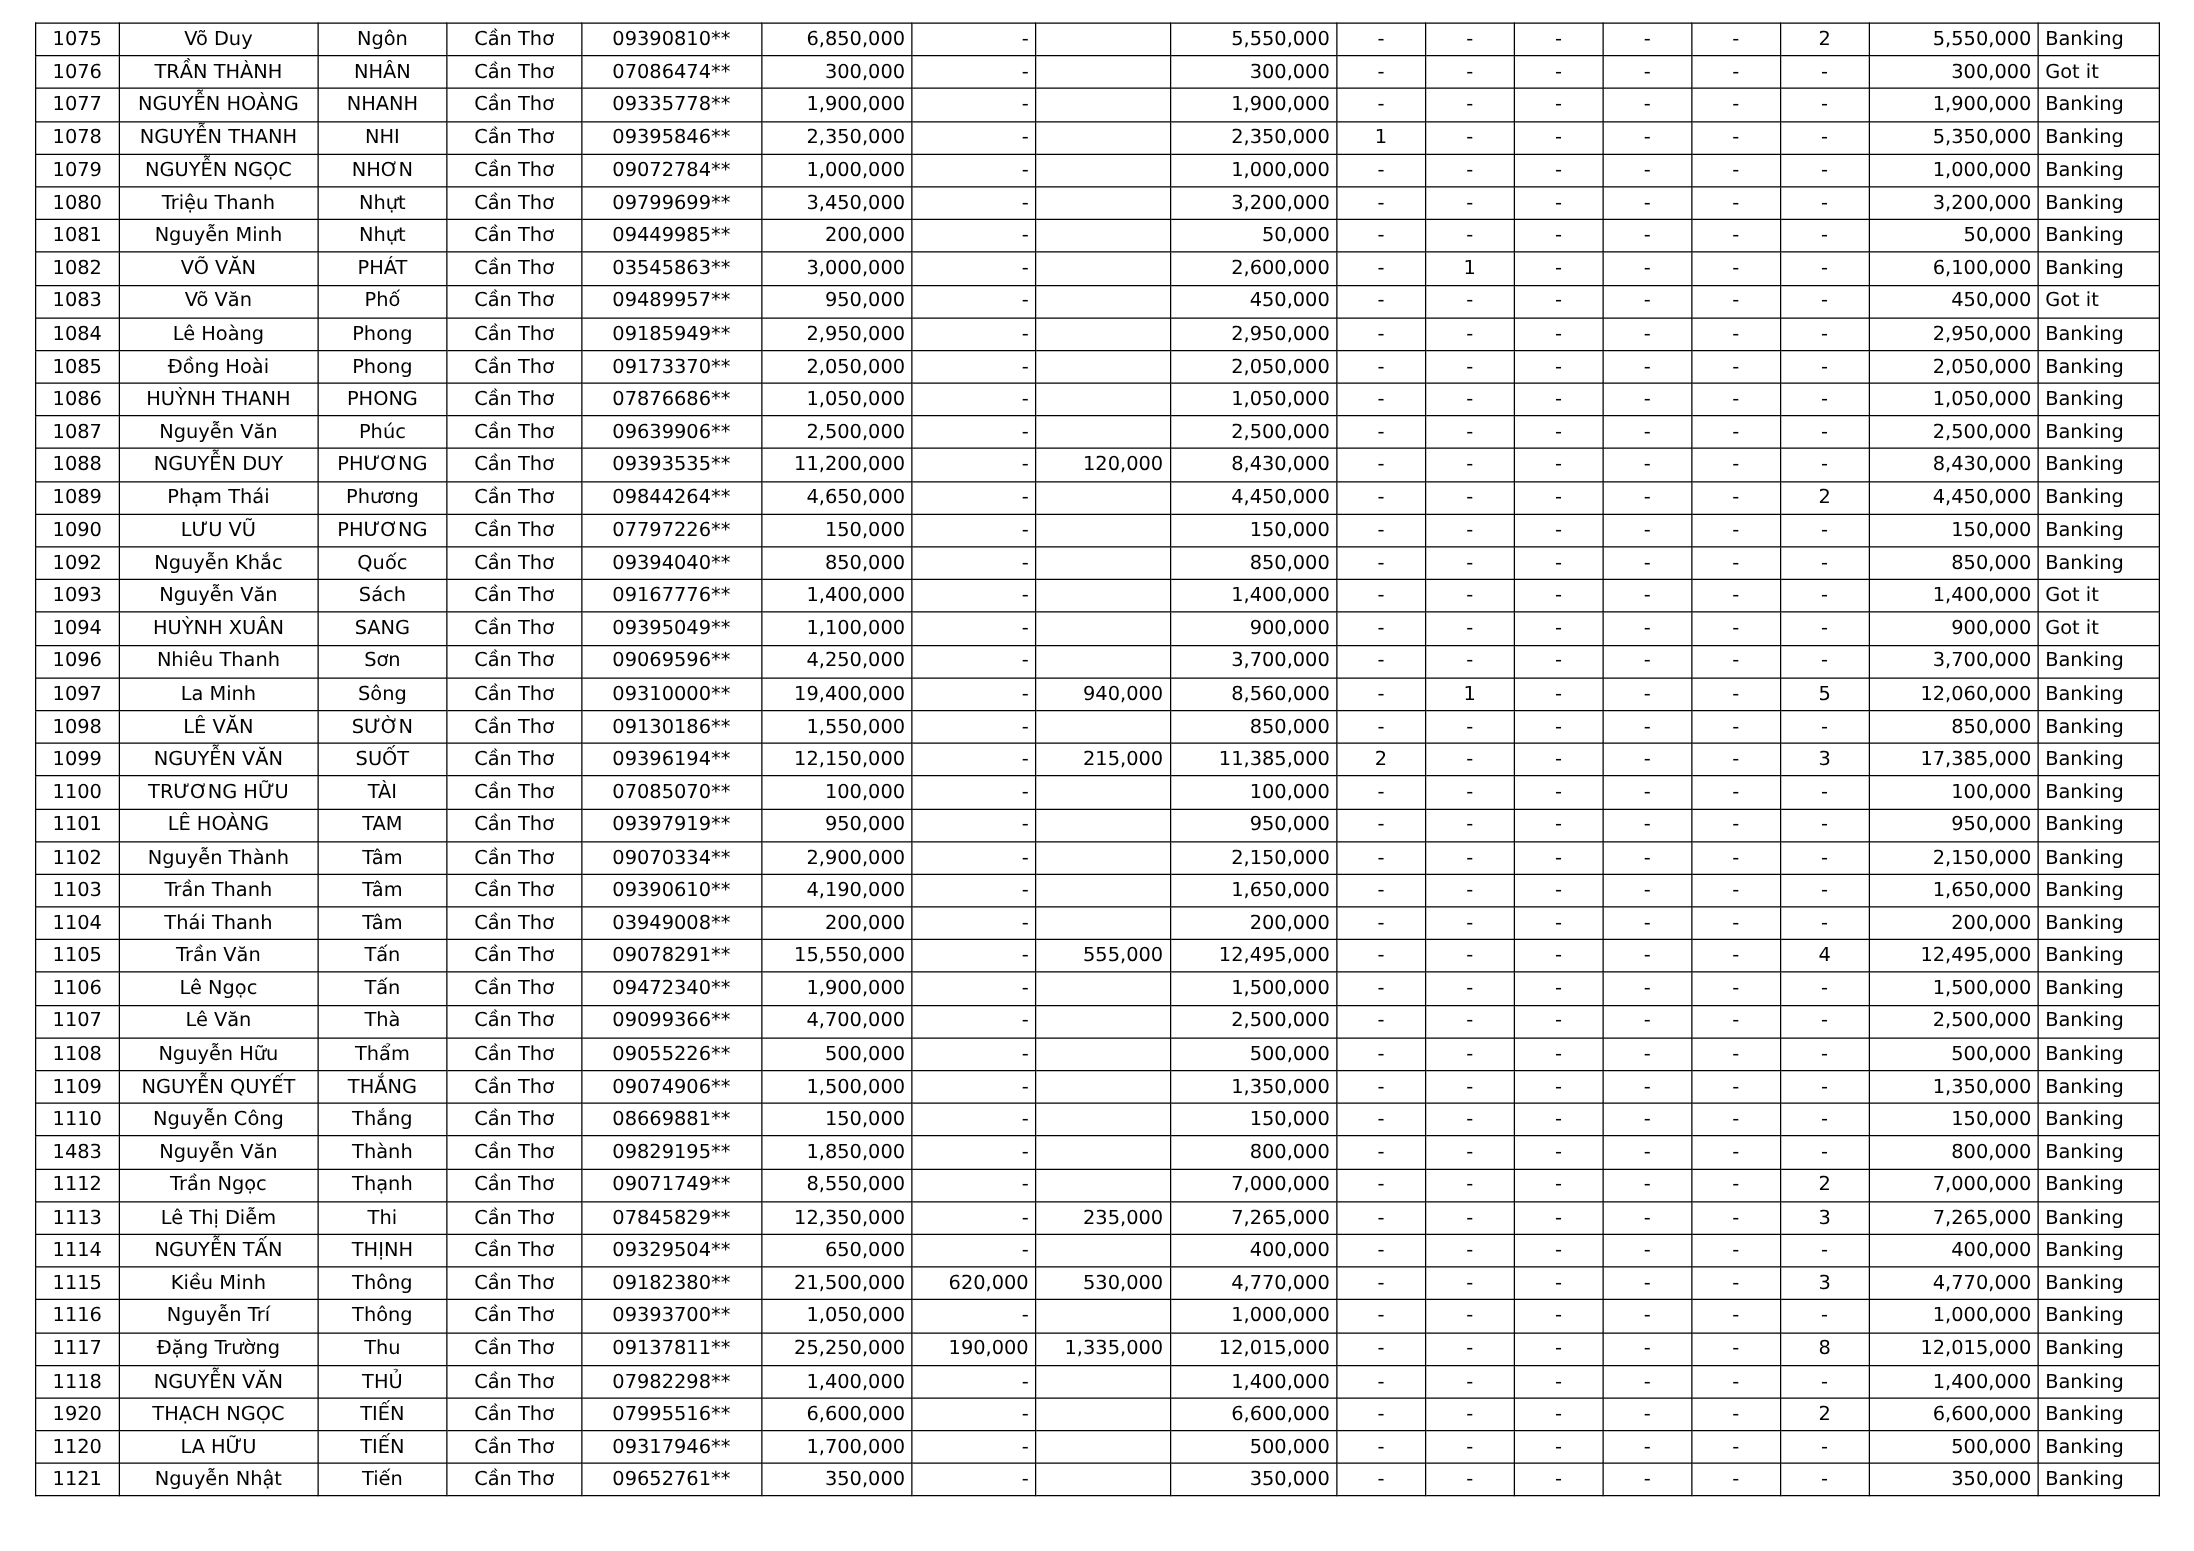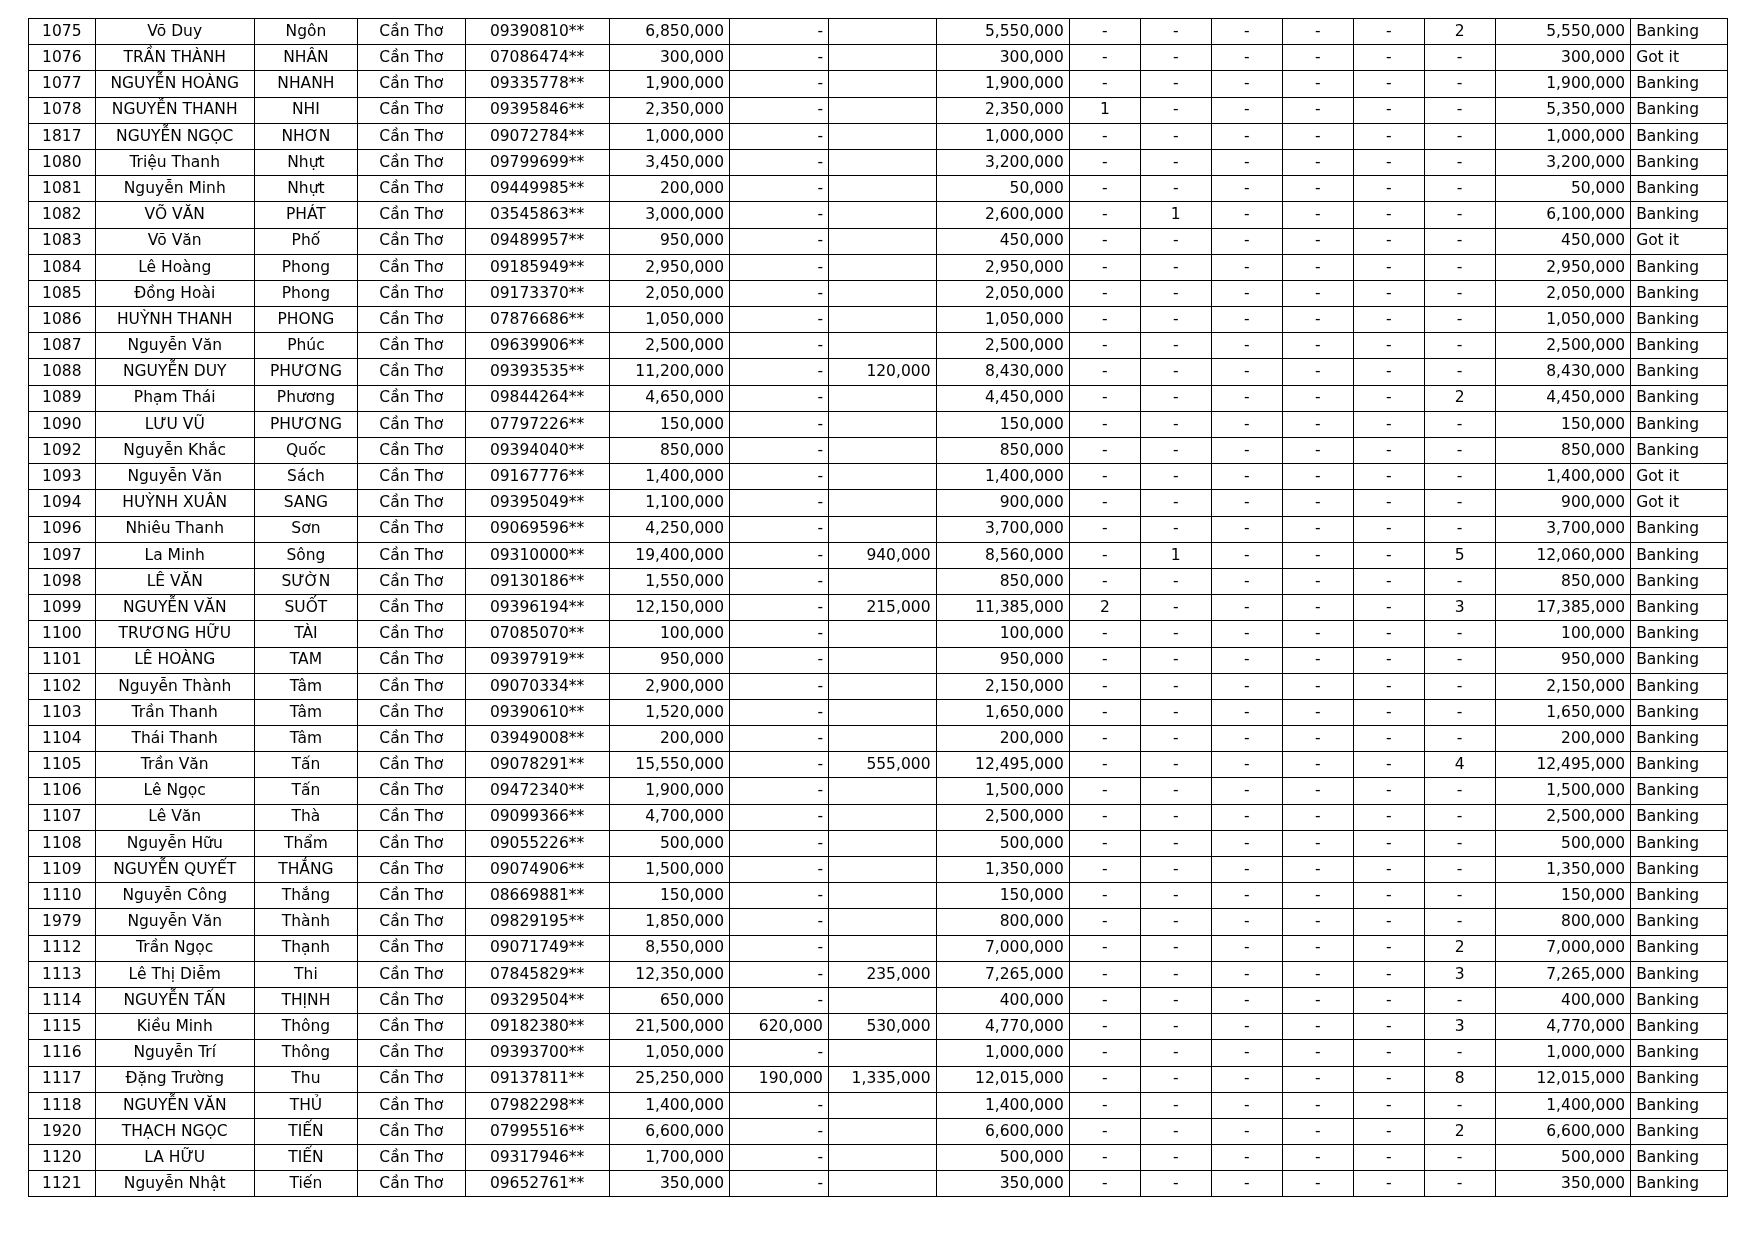--- a/index.html
+++ b/index.html
@@ -151,21 +151,21 @@
           <td class="ta-c">1</td>
           <td class="ta-c">-</td>
           <td class="ta-c">-</td>
           <td class="ta-c">-</td>
           <td class="ta-c">-</td>
           <td class="ta-c">-</td>
           <td class="ta-r">5,350,000</td>
           <td class="ta-l">Banking</td>
         </tr>
         <tr>
-          <td class="ta-c">1817</td>
+          <td class="ta-c">1079</td>
           <td class="ta-c">NGUYỄN NGỌC</td>
           <td class="ta-c">NHƠN</td>
           <td class="ta-c">Cần Thơ</td>
           <td class="ta-c">09072784**</td>
           <td class="ta-r">1,000,000</td>
           <td class="ta-r">-</td>
           <td class="ta-r"></td>
           <td class="ta-r">1,000,000</td>
           <td class="ta-c">-</td>
           <td class="ta-c">-</td>
@@ -574,21 +574,21 @@
           <td class="ta-c">-</td>
           <td class="ta-r">2,150,000</td>
           <td class="ta-l">Banking</td>
         </tr>
         <tr>
           <td class="ta-c">1103</td>
           <td class="ta-c">Trần Thanh</td>
           <td class="ta-c">Tâm</td>
           <td class="ta-c">Cần Thơ</td>
           <td class="ta-c">09390610**</td>
-          <td class="ta-r">1,520,000</td>
+          <td class="ta-r">4,190,000</td>
           <td class="ta-r">-</td>
           <td class="ta-r"></td>
           <td class="ta-r">1,650,000</td>
           <td class="ta-c">-</td>
           <td class="ta-c">-</td>
           <td class="ta-c">-</td>
           <td class="ta-c">-</td>
           <td class="ta-c">-</td>
           <td class="ta-c">-</td>
           <td class="ta-r">1,650,000</td>
@@ -721,21 +721,21 @@
           <td class="ta-c">-</td>
           <td class="ta-c">-</td>
           <td class="ta-c">-</td>
           <td class="ta-c">-</td>
           <td class="ta-c">-</td>
           <td class="ta-c">-</td>
           <td class="ta-r">150,000</td>
           <td class="ta-l">Banking</td>
         </tr>
         <tr>
-          <td class="ta-c">1979</td>
+          <td class="ta-c">1483</td>
           <td class="ta-c">Nguyễn Văn</td>
           <td class="ta-c">Thành</td>
           <td class="ta-c">Cần Thơ</td>
           <td class="ta-c">09829195**</td>
           <td class="ta-r">1,850,000</td>
           <td class="ta-r">-</td>
           <td class="ta-r"></td>
           <td class="ta-r">800,000</td>
           <td class="ta-c">-</td>
           <td class="ta-c">-</td>

